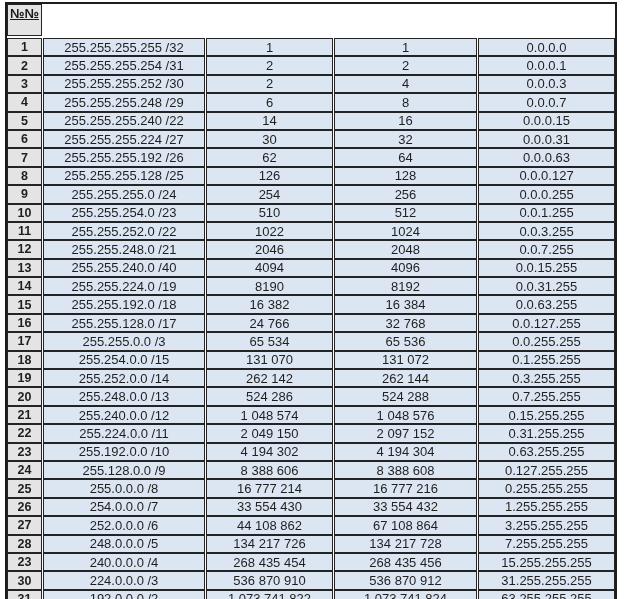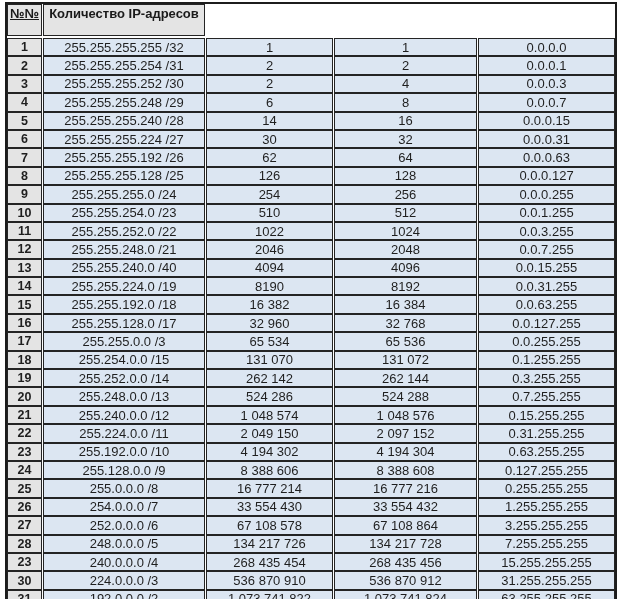--- a/index.html
+++ b/index.html
@@ -60,48 +60,47 @@
     font-weight: bold;
     font-size: 12.5px;
   }
 </style>
 </head>
 <body>
 
 <div id="table-wrapper">
   <div id="header-row" class="grid">
       <div class="hcell col-num"><span>№№</span></div>
-      <div class="hcell col-ips"><span>Количество IP-адресов</span></div>
     </div>
   <div id="body-grid" class="grid">
       <div class="trow"><div class="cell col-num">1</div><div class="cell col-mask">255.255.255.255 /32</div><div class="cell col-nodes">1</div><div class="cell col-ips">1</div><div class="cell col-wildcard">0.0.0.0</div></div>
       <div class="trow"><div class="cell col-num">2</div><div class="cell col-mask">255.255.255.254 /31</div><div class="cell col-nodes">2</div><div class="cell col-ips">2</div><div class="cell col-wildcard">0.0.0.1</div></div>
       <div class="trow"><div class="cell col-num">3</div><div class="cell col-mask">255.255.255.252 /30</div><div class="cell col-nodes">2</div><div class="cell col-ips">4</div><div class="cell col-wildcard">0.0.0.3</div></div>
       <div class="trow"><div class="cell col-num">4</div><div class="cell col-mask">255.255.255.248 /29</div><div class="cell col-nodes">6</div><div class="cell col-ips">8</div><div class="cell col-wildcard">0.0.0.7</div></div>
-      <div class="trow"><div class="cell col-num">5</div><div class="cell col-mask">255.255.255.240 /28</div><div class="cell col-nodes">14</div><div class="cell col-ips">16</div><div class="cell col-wildcard">0.0.0.15</div></div>
+      <div class="trow"><div class="cell col-num">5</div><div class="cell col-mask">255.255.255.240 /22</div><div class="cell col-nodes">14</div><div class="cell col-ips">16</div><div class="cell col-wildcard">0.0.0.15</div></div>
       <div class="trow"><div class="cell col-num">6</div><div class="cell col-mask">255.255.255.224 /27</div><div class="cell col-nodes">30</div><div class="cell col-ips">32</div><div class="cell col-wildcard">0.0.0.31</div></div>
       <div class="trow"><div class="cell col-num">7</div><div class="cell col-mask">255.255.255.192 /26</div><div class="cell col-nodes">62</div><div class="cell col-ips">64</div><div class="cell col-wildcard">0.0.0.63</div></div>
       <div class="trow"><div class="cell col-num">8</div><div class="cell col-mask">255.255.255.128 /25</div><div class="cell col-nodes">126</div><div class="cell col-ips">128</div><div class="cell col-wildcard">0.0.0.127</div></div>
       <div class="trow"><div class="cell col-num">9</div><div class="cell col-mask">255.255.255.0 /24</div><div class="cell col-nodes">254</div><div class="cell col-ips">256</div><div class="cell col-wildcard">0.0.0.255</div></div>
       <div class="trow"><div class="cell col-num">10</div><div class="cell col-mask">255.255.254.0 /23</div><div class="cell col-nodes">510</div><div class="cell col-ips">512</div><div class="cell col-wildcard">0.0.1.255</div></div>
       <div class="trow"><div class="cell col-num">11</div><div class="cell col-mask">255.255.252.0 /22</div><div class="cell col-nodes">1022</div><div class="cell col-ips">1024</div><div class="cell col-wildcard">0.0.3.255</div></div>
       <div class="trow"><div class="cell col-num">12</div><div class="cell col-mask">255.255.248.0 /21</div><div class="cell col-nodes">2046</div><div class="cell col-ips">2048</div><div class="cell col-wildcard">0.0.7.255</div></div>
       <div class="trow"><div class="cell col-num">13</div><div class="cell col-mask">255.255.240.0 /40</div><div class="cell col-nodes">4094</div><div class="cell col-ips">4096</div><div class="cell col-wildcard">0.0.15.255</div></div>
       <div class="trow"><div class="cell col-num">14</div><div class="cell col-mask">255.255.224.0 /19</div><div class="cell col-nodes">8190</div><div class="cell col-ips">8192</div><div class="cell col-wildcard">0.0.31.255</div></div>
       <div class="trow"><div class="cell col-num">15</div><div class="cell col-mask">255.255.192.0 /18</div><div class="cell col-nodes">16 382</div><div class="cell col-ips">16 384</div><div class="cell col-wildcard">0.0.63.255</div></div>
-      <div class="trow"><div class="cell col-num">16</div><div class="cell col-mask">255.255.128.0 /17</div><div class="cell col-nodes">32 960</div><div class="cell col-ips">32 768</div><div class="cell col-wildcard">0.0.127.255</div></div>
+      <div class="trow"><div class="cell col-num">16</div><div class="cell col-mask">255.255.128.0 /17</div><div class="cell col-nodes">24 766</div><div class="cell col-ips">32 768</div><div class="cell col-wildcard">0.0.127.255</div></div>
       <div class="trow"><div class="cell col-num">17</div><div class="cell col-mask">255.255.0.0 /3</div><div class="cell col-nodes">65 534</div><div class="cell col-ips">65 536</div><div class="cell col-wildcard">0.0.255.255</div></div>
       <div class="trow"><div class="cell col-num">18</div><div class="cell col-mask">255.254.0.0 /15</div><div class="cell col-nodes">131 070</div><div class="cell col-ips">131 072</div><div class="cell col-wildcard">0.1.255.255</div></div>
       <div class="trow"><div class="cell col-num">19</div><div class="cell col-mask">255.252.0.0 /14</div><div class="cell col-nodes">262 142</div><div class="cell col-ips">262 144</div><div class="cell col-wildcard">0.3.255.255</div></div>
       <div class="trow"><div class="cell col-num">20</div><div class="cell col-mask">255.248.0.0 /13</div><div class="cell col-nodes">524 286</div><div class="cell col-ips">524 288</div><div class="cell col-wildcard">0.7.255.255</div></div>
       <div class="trow"><div class="cell col-num">21</div><div class="cell col-mask">255.240.0.0 /12</div><div class="cell col-nodes">1 048 574</div><div class="cell col-ips">1 048 576</div><div class="cell col-wildcard">0.15.255.255</div></div>
       <div class="trow"><div class="cell col-num">22</div><div class="cell col-mask">255.224.0.0 /11</div><div class="cell col-nodes">2 049 150</div><div class="cell col-ips">2 097 152</div><div class="cell col-wildcard">0.31.255.255</div></div>
       <div class="trow"><div class="cell col-num">23</div><div class="cell col-mask">255.192.0.0 /10</div><div class="cell col-nodes">4 194 302</div><div class="cell col-ips">4 194 304</div><div class="cell col-wildcard">0.63.255.255</div></div>
       <div class="trow"><div class="cell col-num">24</div><div class="cell col-mask">255.128.0.0 /9</div><div class="cell col-nodes">8 388 606</div><div class="cell col-ips">8 388 608</div><div class="cell col-wildcard">0.127.255.255</div></div>
       <div class="trow"><div class="cell col-num">25</div><div class="cell col-mask">255.0.0.0 /8</div><div class="cell col-nodes">16 777 214</div><div class="cell col-ips">16 777 216</div><div class="cell col-wildcard">0.255.255.255</div></div>
       <div class="trow"><div class="cell col-num">26</div><div class="cell col-mask">254.0.0.0 /7</div><div class="cell col-nodes">33 554 430</div><div class="cell col-ips">33 554 432</div><div class="cell col-wildcard">1.255.255.255</div></div>
-      <div class="trow"><div class="cell col-num">27</div><div class="cell col-mask">252.0.0.0 /6</div><div class="cell col-nodes">67 108 578</div><div class="cell col-ips">67 108 864</div><div class="cell col-wildcard">3.255.255.255</div></div>
+      <div class="trow"><div class="cell col-num">27</div><div class="cell col-mask">252.0.0.0 /6</div><div class="cell col-nodes">44 108 862</div><div class="cell col-ips">67 108 864</div><div class="cell col-wildcard">3.255.255.255</div></div>
       <div class="trow"><div class="cell col-num">28</div><div class="cell col-mask">248.0.0.0 /5</div><div class="cell col-nodes">134 217 726</div><div class="cell col-ips">134 217 728</div><div class="cell col-wildcard">7.255.255.255</div></div>
       <div class="trow"><div class="cell col-num">23</div><div class="cell col-mask">240.0.0.0 /4</div><div class="cell col-nodes">268 435 454</div><div class="cell col-ips">268 435 456</div><div class="cell col-wildcard">15.255.255.255</div></div>
       <div class="trow"><div class="cell col-num">30</div><div class="cell col-mask">224.0.0.0 /3</div><div class="cell col-nodes">536 870 910</div><div class="cell col-ips">536 870 912</div><div class="cell col-wildcard">31.255.255.255</div></div>
       <div class="trow"><div class="cell col-num">31</div><div class="cell col-mask">192.0.0.0 /2</div><div class="cell col-nodes">1 073 741 822</div><div class="cell col-ips">1 073 741 824</div><div class="cell col-wildcard">63.255.255.255</div></div>
     </div>
 </div>
 
 </body></html>

